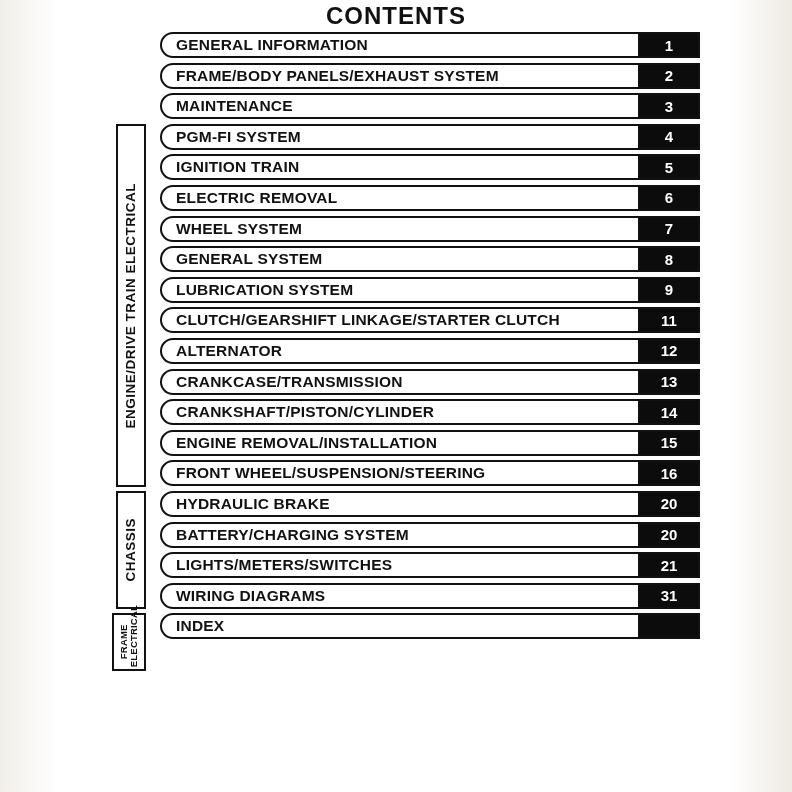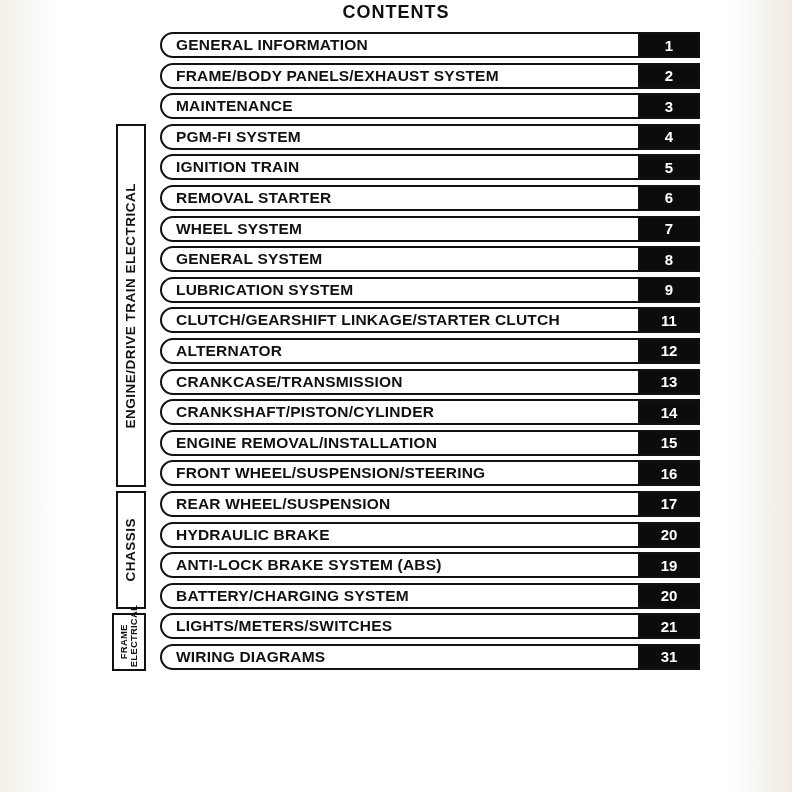--- a/index.html
+++ b/index.html
@@ -20,21 +20,21 @@
     inset: 0;
     background:
       linear-gradient(to right, #f2efe9 0px, #ffffff 60px, #ffffff 730px, #eeeae3 792px);
   }
   .title {
     position: absolute;
     top: 2px;
     left: 0;
     width: 792px;
     text-align: center;
-    font-size: 18px;
+    font-size: 24px;
     font-weight: bold;
     letter-spacing: 1px;
     color: #111;
     font-family: "Liberation Sans", sans-serif;
   }
   .toc {
     position: absolute;
     left: 0;
     top: 30px;
     width: 792px;
@@ -140,21 +140,21 @@
       <div class="num">4</div>
     </div>
     <div class="row">
       <div class="bar">
         <div class="label">IGNITION TRAIN</div>
       </div>
       <div class="num">5</div>
     </div>
     <div class="row">
       <div class="bar">
-        <div class="label">REMOVAL STARTER</div>
+        <div class="label">ELECTRIC REMOVAL</div>
       </div>
       <div class="num">6</div>
     </div>
     <div class="row">
       <div class="bar">
         <div class="label">WHEEL SYSTEM</div>
       </div>
       <div class="num">7</div>
     </div>
     <div class="row">
@@ -200,53 +200,47 @@
       <div class="num">15</div>
     </div>
     <div class="row">
       <div class="bar">
         <div class="label">FRONT WHEEL/SUSPENSION/STEERING</div>
       </div>
       <div class="num">16</div>
     </div>
     <div class="row">
       <div class="bar">
-        <div class="label">REAR WHEEL/SUSPENSION</div>
-      </div>
-      <div class="num">17</div>
-    </div>
-    <div class="row">
-      <div class="bar">
         <div class="label">HYDRAULIC BRAKE</div>
       </div>
       <div class="num">20</div>
     </div>
     <div class="row">
       <div class="bar">
-        <div class="label">ANTI-LOCK BRAKE SYSTEM (ABS)</div>
-      </div>
-      <div class="num">19</div>
-    </div>
-    <div class="row">
-      <div class="bar">
         <div class="label">BATTERY/CHARGING SYSTEM</div>
       </div>
       <div class="num">20</div>
     </div>
     <div class="row">
       <div class="bar">
         <div class="label">LIGHTS/METERS/SWITCHES</div>
       </div>
       <div class="num">21</div>
     </div>
     <div class="row">
       <div class="bar">
         <div class="label">WIRING DIAGRAMS</div>
       </div>
       <div class="num">31</div>
+    </div>
+    <div class="row">
+      <div class="bar">
+        <div class="label">INDEX</div>
+      </div>
+      <div class="num blank"></div>
     </div>
   </div>
 
 <div class="group" style="top: 123.8px; height: 363.2px; left: 116px; width: 30px;">
     <span>ENGINE/DRIVE TRAIN ELECTRICAL</span>
   </div>
 <div class="group" style="top: 491px; height: 118.4px; left: 116px; width: 30px;">
     <span>CHASSIS</span>
   </div>
 <div class="group small" style="top: 613.4px; height: 57.2px; left: 112px; width: 34px;">

